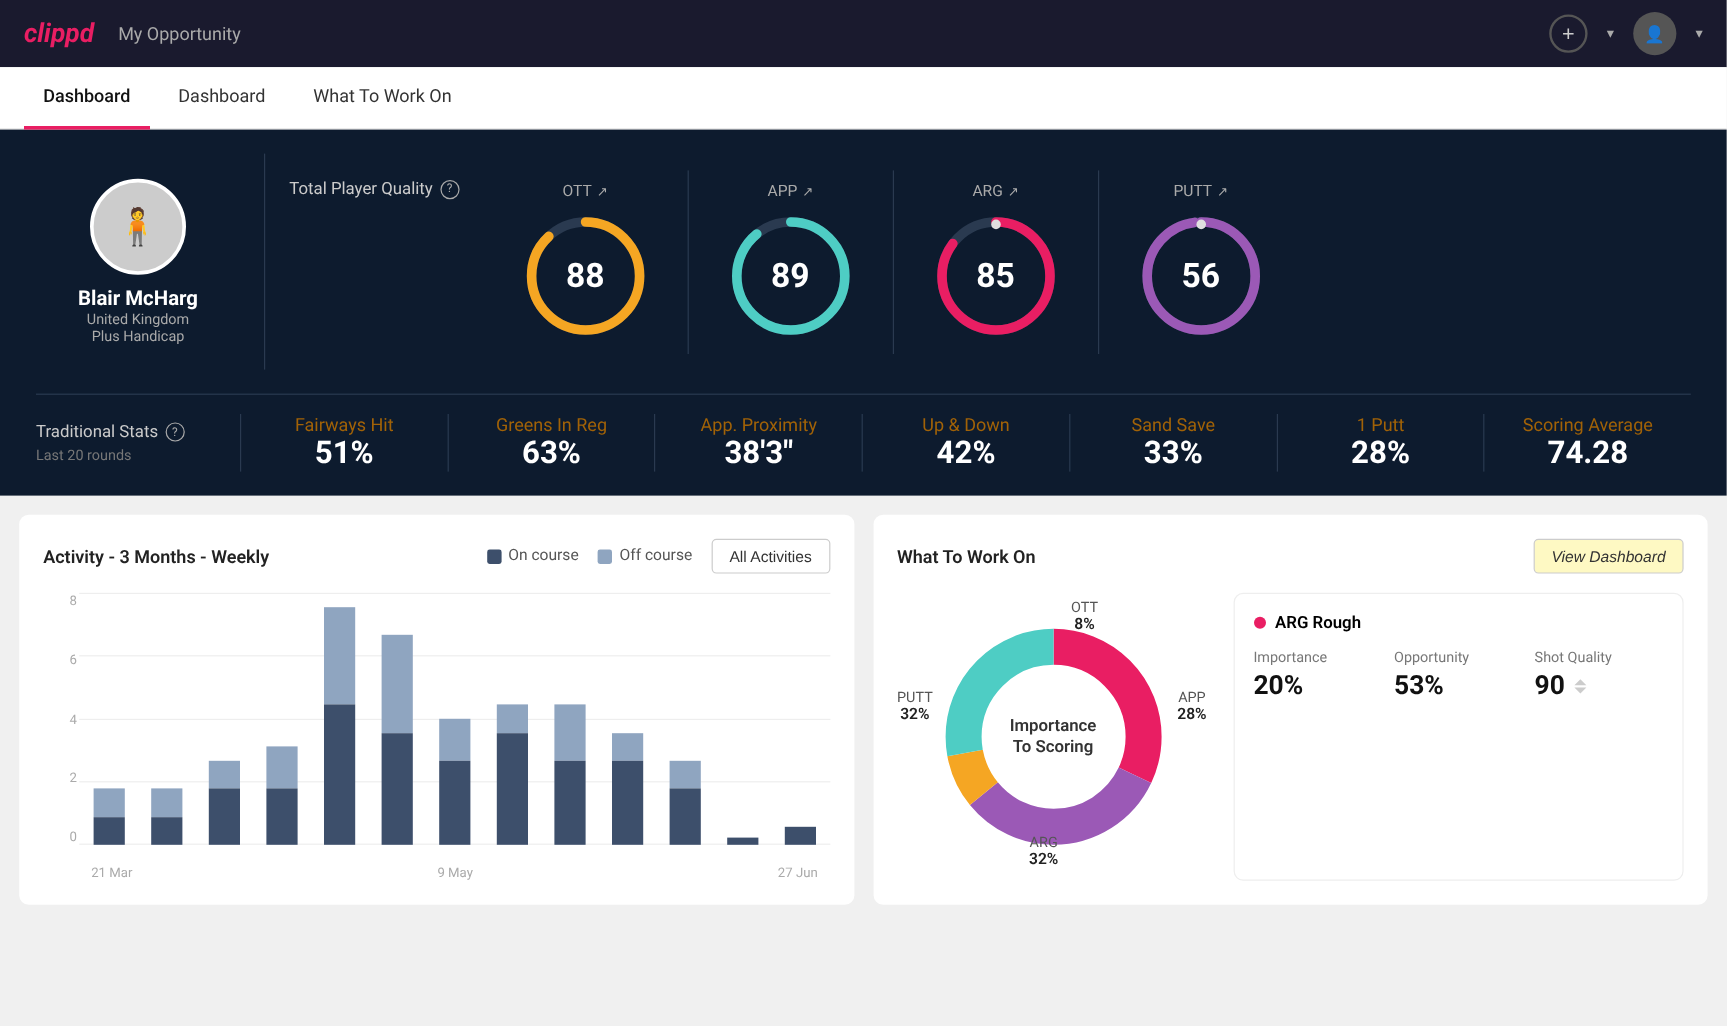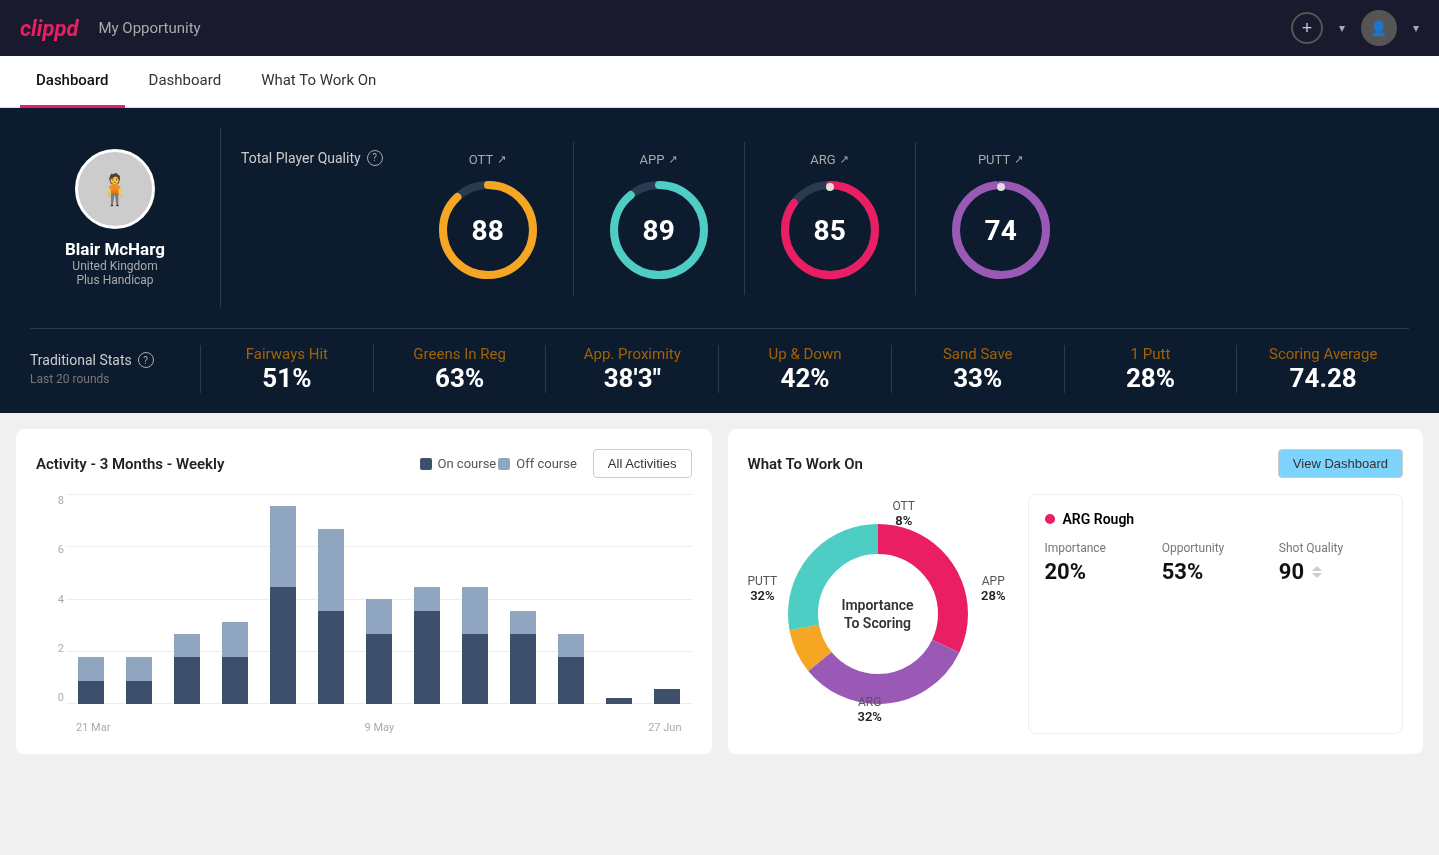--- a/index.html
+++ b/index.html
@@ -193,21 +193,21 @@
       flex: 1;
       min-width: 0;
     }
     .chart-header {
       display: flex;
       align-items: center;
       justify-content: space-between;
       margin-bottom: 16px;
     }
     .chart-title { font-size: 15px; font-weight: 600; color: #222; }
-    .chart-legend { display: flex; gap: 2px; align-items: center; }
+    .chart-legend { display: flex; gap: 16px; align-items: center; }
     .legend-item { display: flex; align-items: center; gap: 6px; font-size: 13px; color: #555; }
     .legend-dot-on { width: 12px; height: 12px; background: #3d4f6b; border-radius: 2px; }
     .legend-dot-off { width: 12px; height: 12px; background: #8fa5c0; border-radius: 2px; }
     .all-activities-btn {
       border: 1px solid #ccc;
       background: #fff;
       border-radius: 4px;
       padding: 6px 14px;
       font-size: 13px;
       cursor: pointer;
@@ -251,26 +251,27 @@
     }
     .work-header {
       display: flex;
       align-items: center;
       justify-content: space-between;
       margin-bottom: 16px;
     }
     .work-title { font-size: 15px; font-weight: 600; color: #222; }
     .view-dashboard-btn {
       border: 1px solid #ccc;
-      background: #7dd3fc;
+      background: #fef9c3;
       border-radius: 4px;
       padding: 6px 14px;
       font-size: 13px;
       cursor: pointer;
       color: #333;
+      font-style: italic;
     }
     .work-content {
       display: flex;
       gap: 20px;
     }
     .donut-center {
       position: absolute;
       top: 50%; left: 50%;
       transform: translate(-50%, -50%);
       text-align: center;
@@ -388,21 +389,21 @@
           <div class="gauge-title">
             <span>PUTT</span>
             <span class="arrow-icon">↗</span>
           </div>
           <div class="gauge">
             <svg viewBox="0 0 110 110">
               <circle cx="55" cy="55" r="45" fill="none" stroke="#2a3a50" stroke-width="8"></circle>
               <circle cx="55" cy="55" r="45" fill="none" stroke="#9b59b6" stroke-width="8" stroke-linecap="round" stroke-dasharray="282.7" stroke-dashoffset="6" transform="rotate(-90 55 55)"></circle>
               <circle cx="55" cy="12" r="4" fill="#e0e0e0"></circle>
             </svg>
-            <div class="gauge-value">74</div>
+            <div class="gauge-value">56</div>
           </div>
         </div>
       </div>
     </div>
   </div>
 
   <div class="trad-stats">
     <div class="trad-label">
       <div class="trad-label-title">
         <span>Traditional Stats</span>

